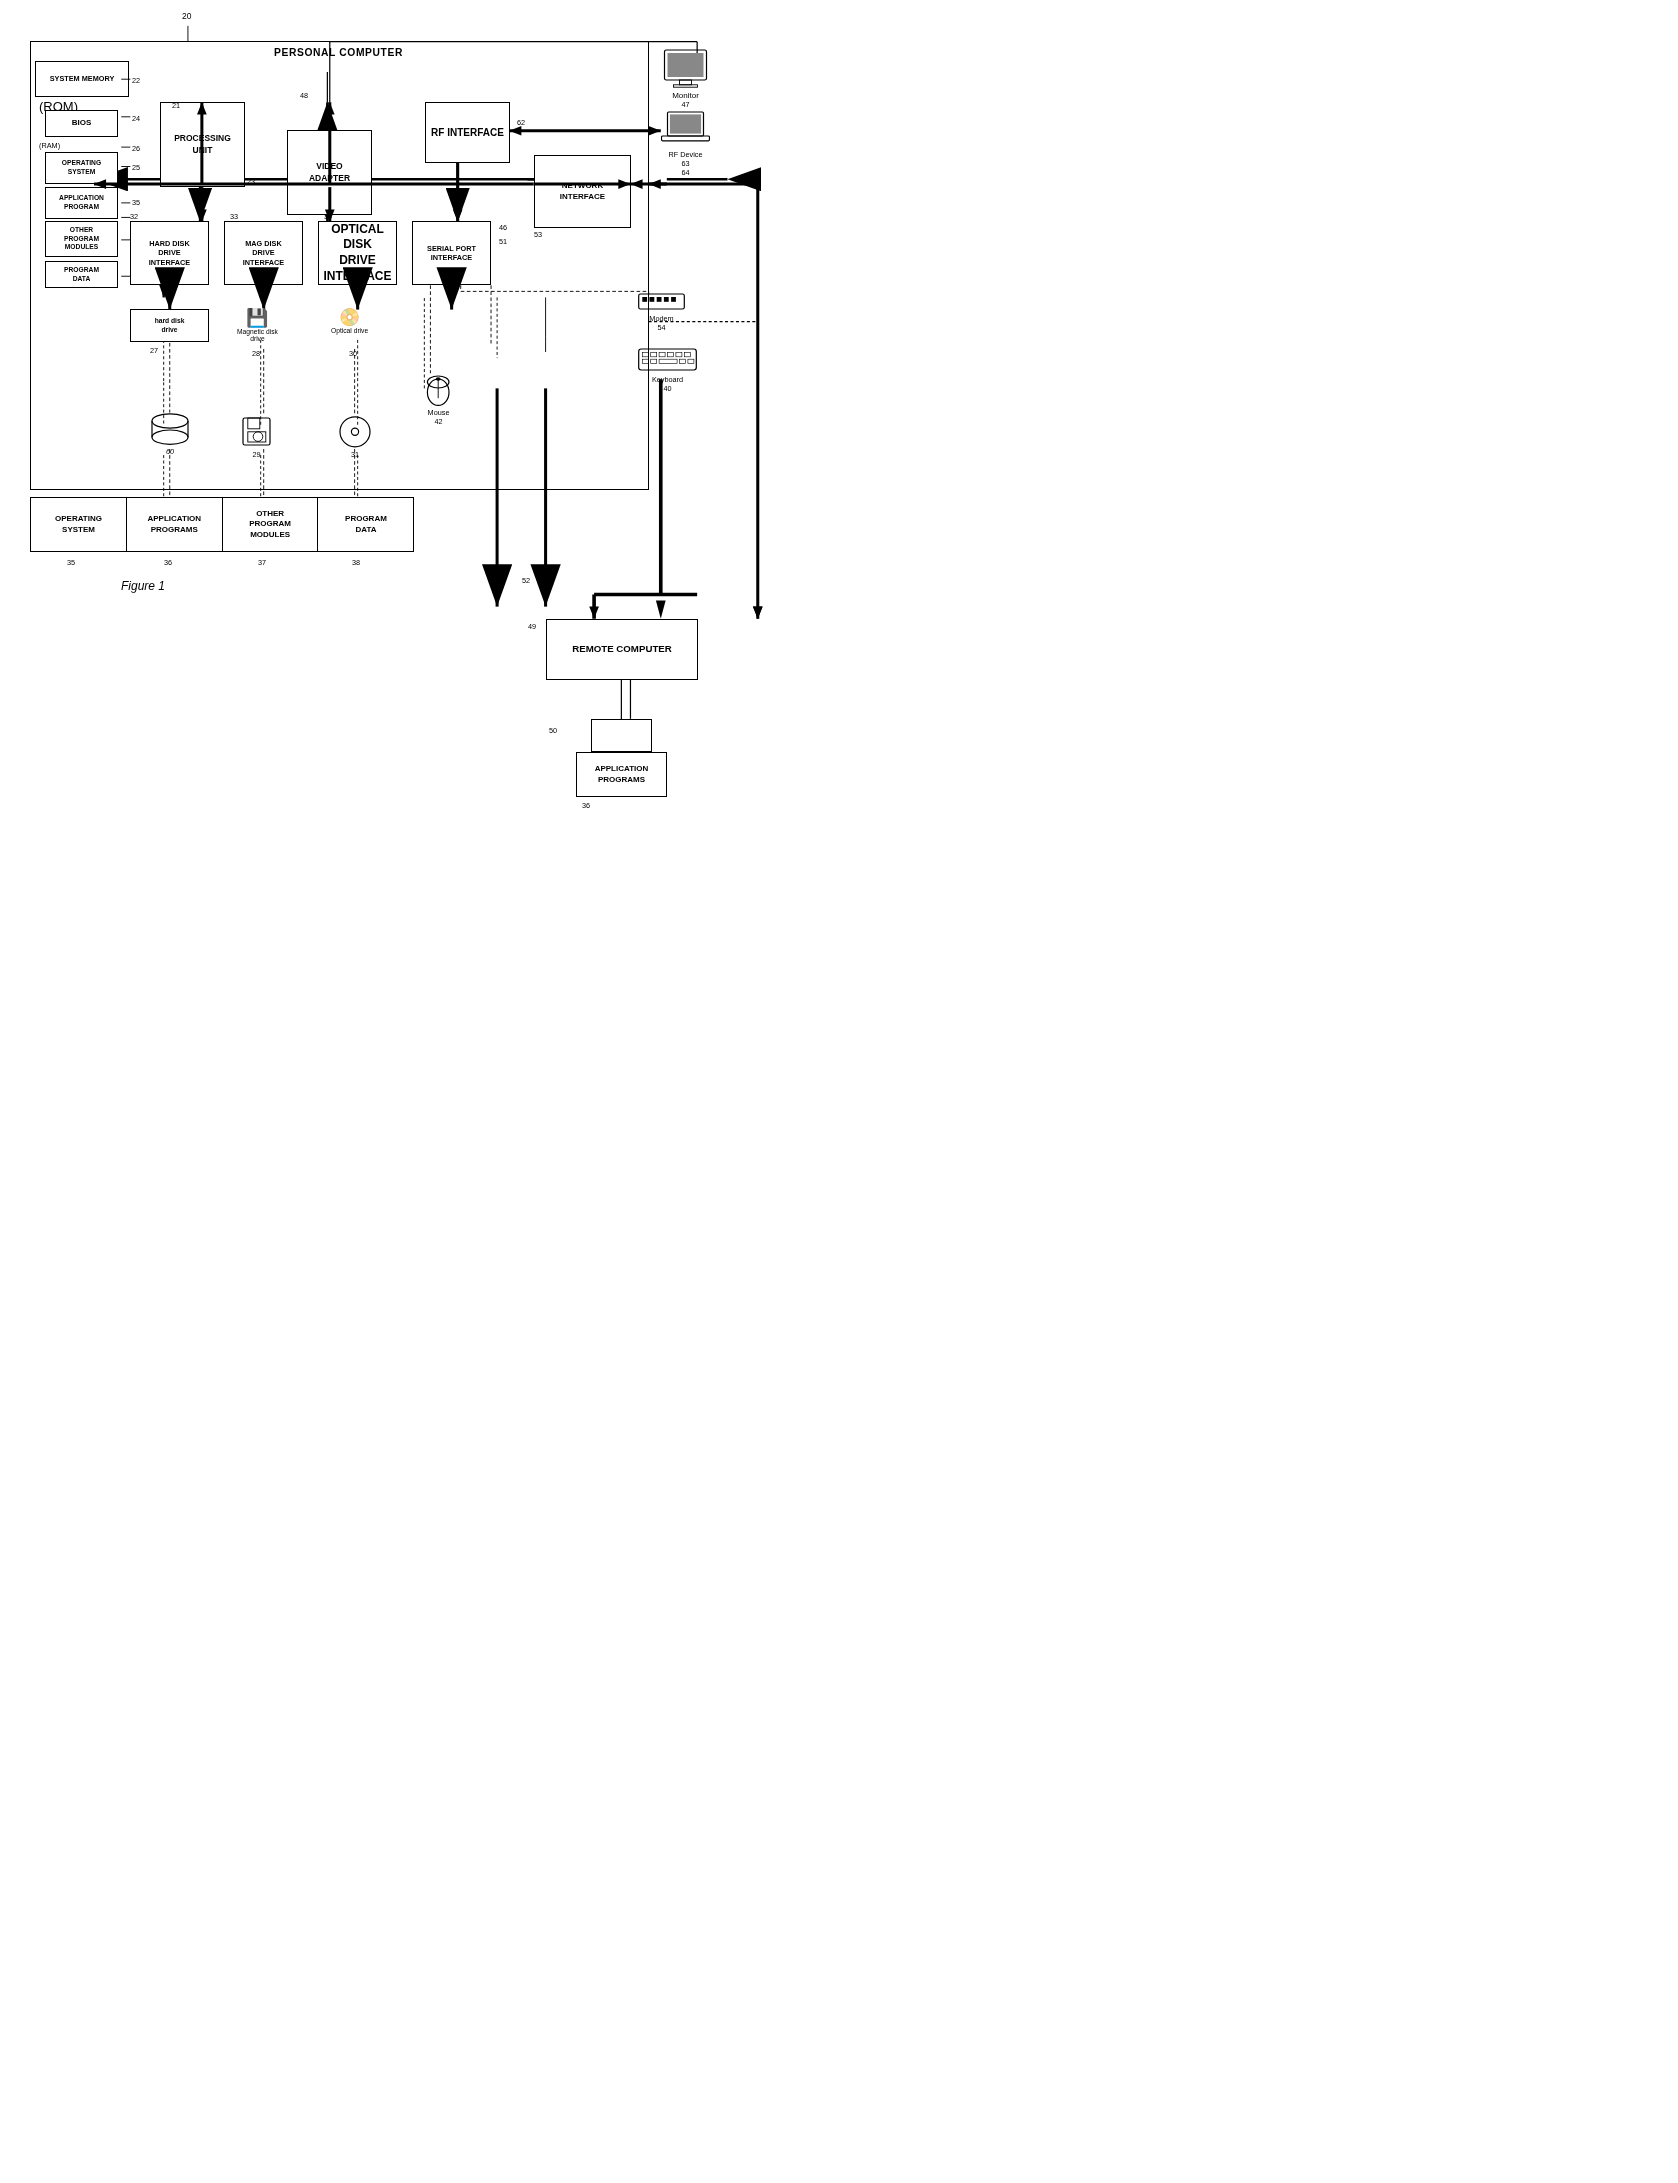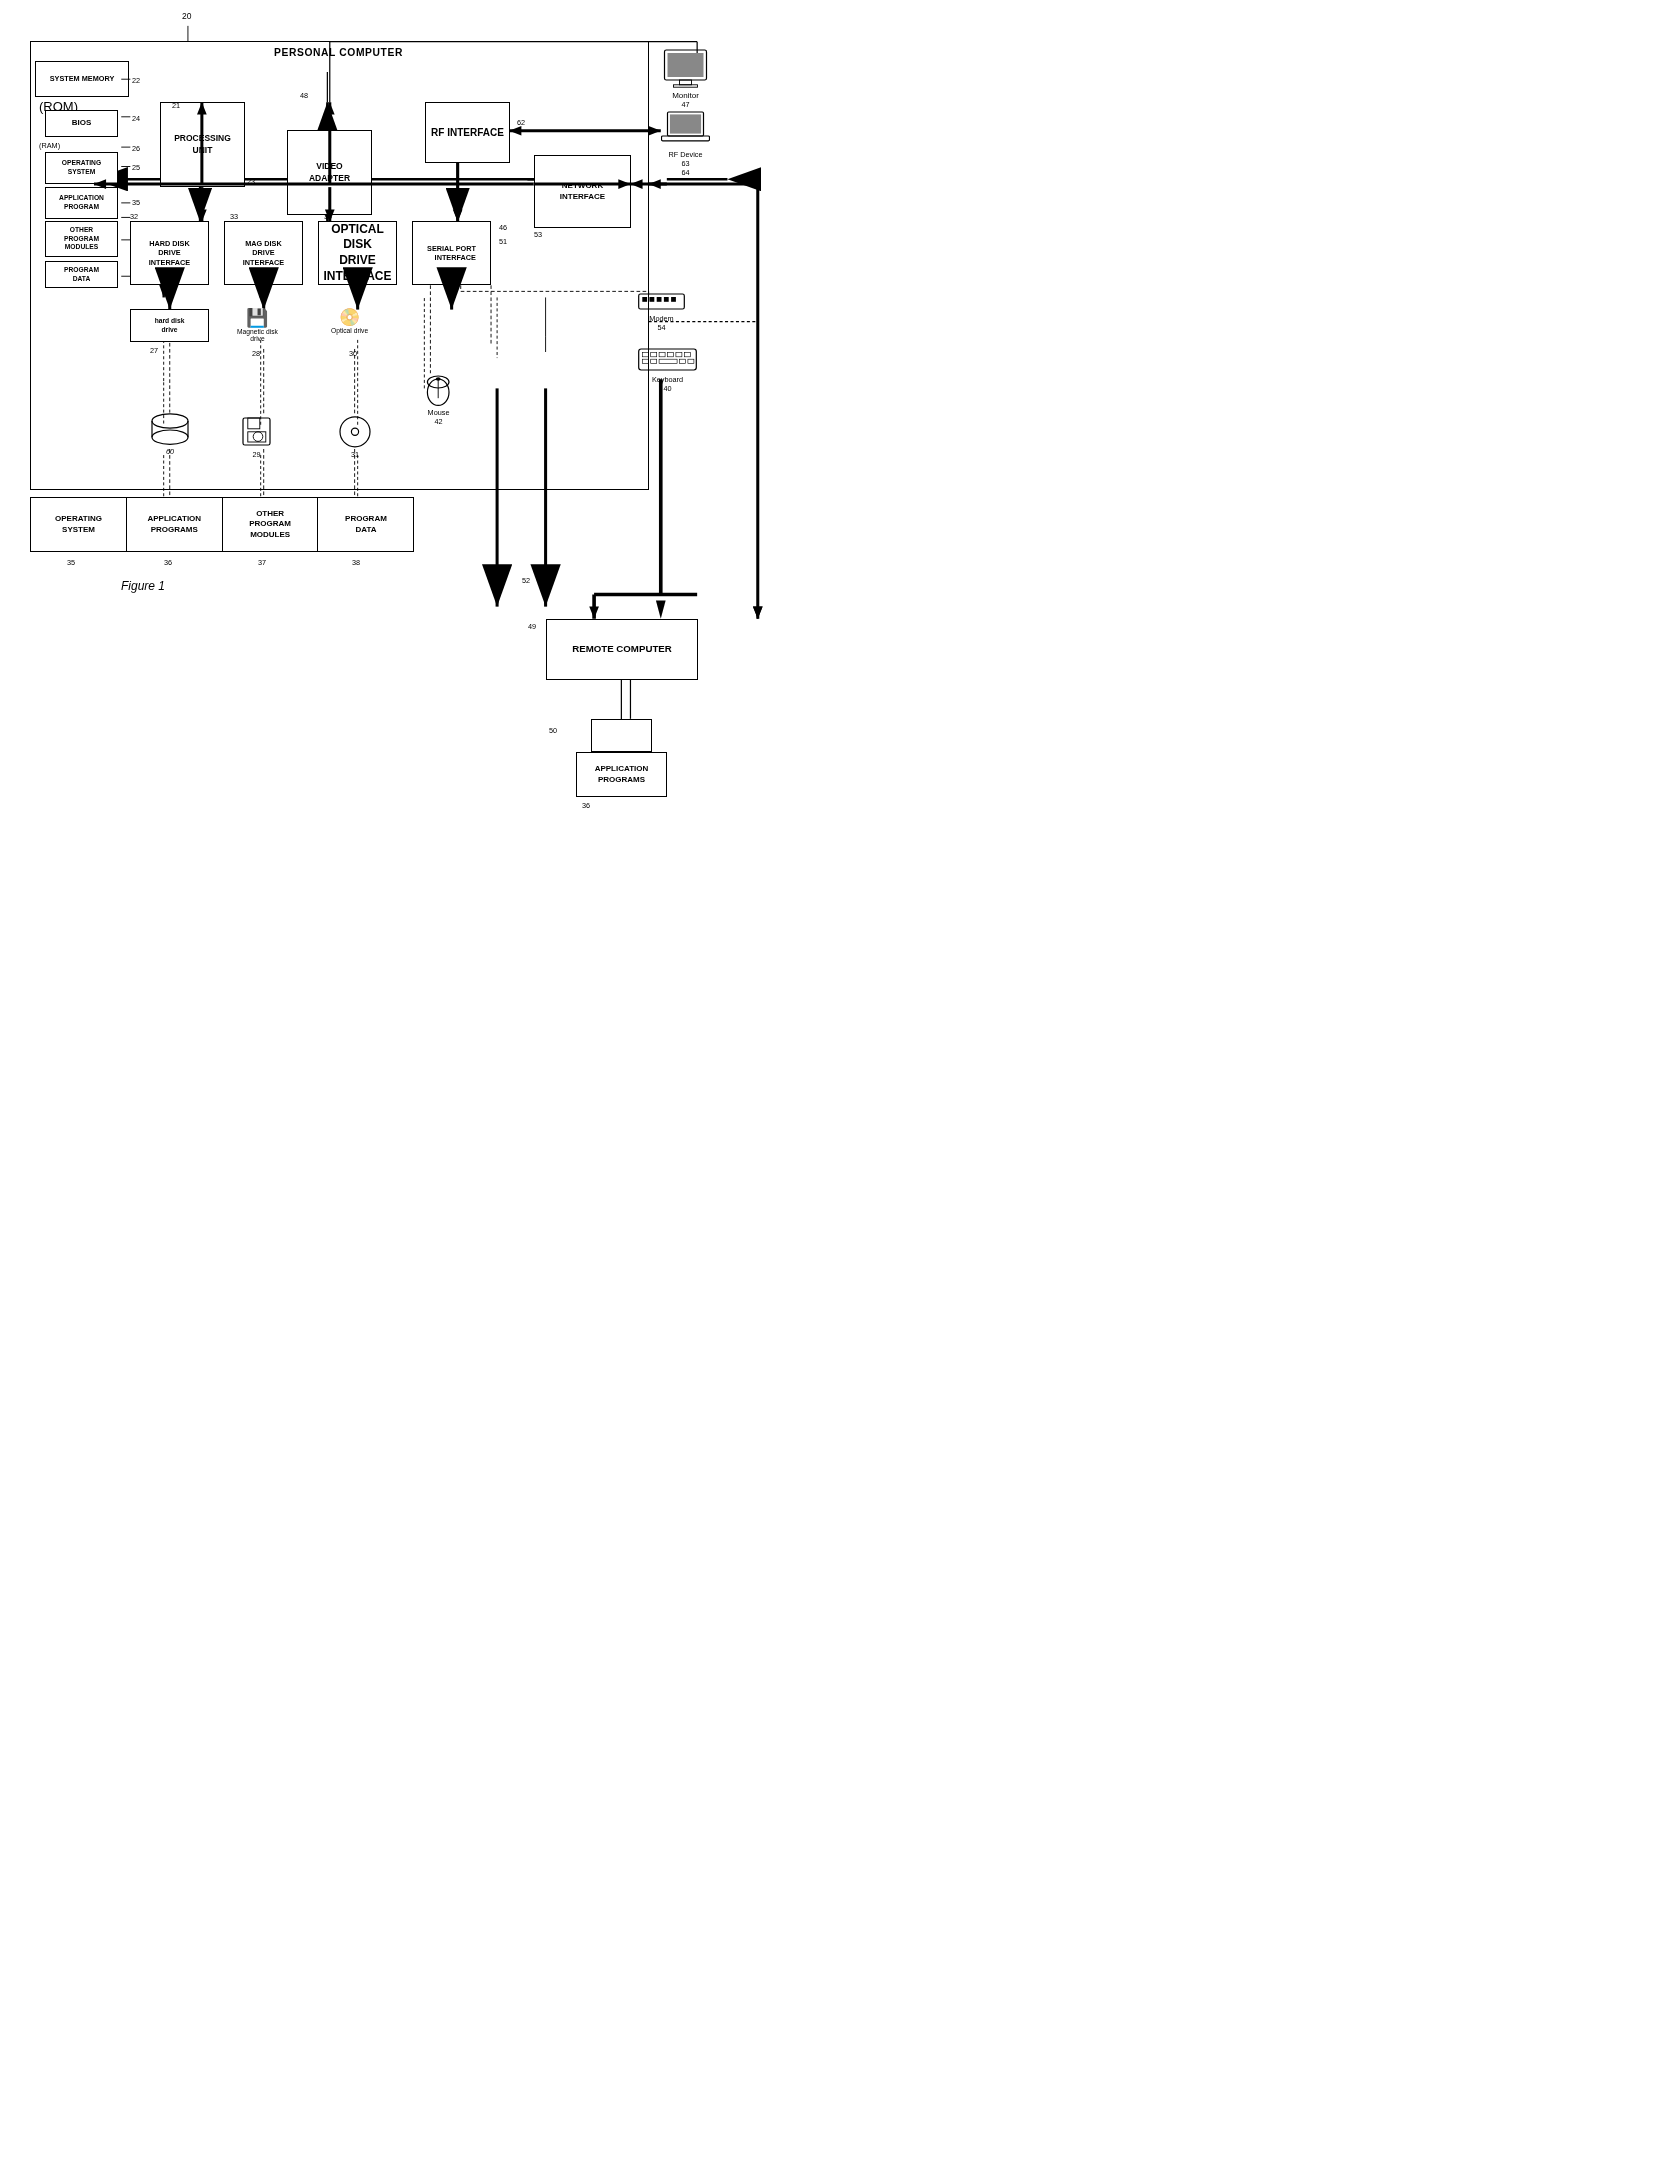--- a/index.html
+++ b/index.html
@@ -267,21 +267,21 @@
   <div class="box" style="left:224px; top:221px; width:79px; height:64px; font-size:7.3px;">
     <span>MAG DISK<br>DRIVE<br>INTERFACE</span>
   </div>
   <div class="label" style="left:230px; top:212px;">33</div>
 
   <div class="box" style="left:318px; top:221px; width:79px; height:64px; font-size:12px;justify-content:flex-end;">
     <span>OPTICAL DISK<br>DRIVE<br>INTERFACE</span>
   </div>
   <div class="label" style="left:324px; top:212px;">34</div>
 
-  <div class="box" style="left:412px; top:221px; width:79px; height:64px; font-size:7.3px;text-align:right;">
+  <div class="box" style="left:412px; top:221px; width:79px; height:64px; font-size:7.3px;">
     <span>SERIAL PORT<br>INTERFACE</span>
   </div>
   <div class="label" style="left:499px; top:223px;">46</div>
   <div class="label" style="left:499px; top:237px;">51</div>
 
   <svg style="position:absolute; top:0; left:0; width:100%; height:100%; pointer-events:none;" viewBox="0 0 1384 1800" width="839" height="1092">
     <line x1="280" y1="470" x2="280" y2="510" stroke="#000" stroke-width="5" marker-end="url(#arrowhead-big)"></line>
     <line x1="435" y1="470" x2="435" y2="510" stroke="#000" stroke-width="5" marker-end="url(#arrowhead-big)"></line>
     <line x1="590" y1="470" x2="590" y2="510" stroke="#000" stroke-width="5" marker-end="url(#arrowhead-big)"></line>
     <line x1="745" y1="470" x2="745" y2="510" stroke="#000" stroke-width="5" marker-end="url(#arrowhead-big)"></line>

